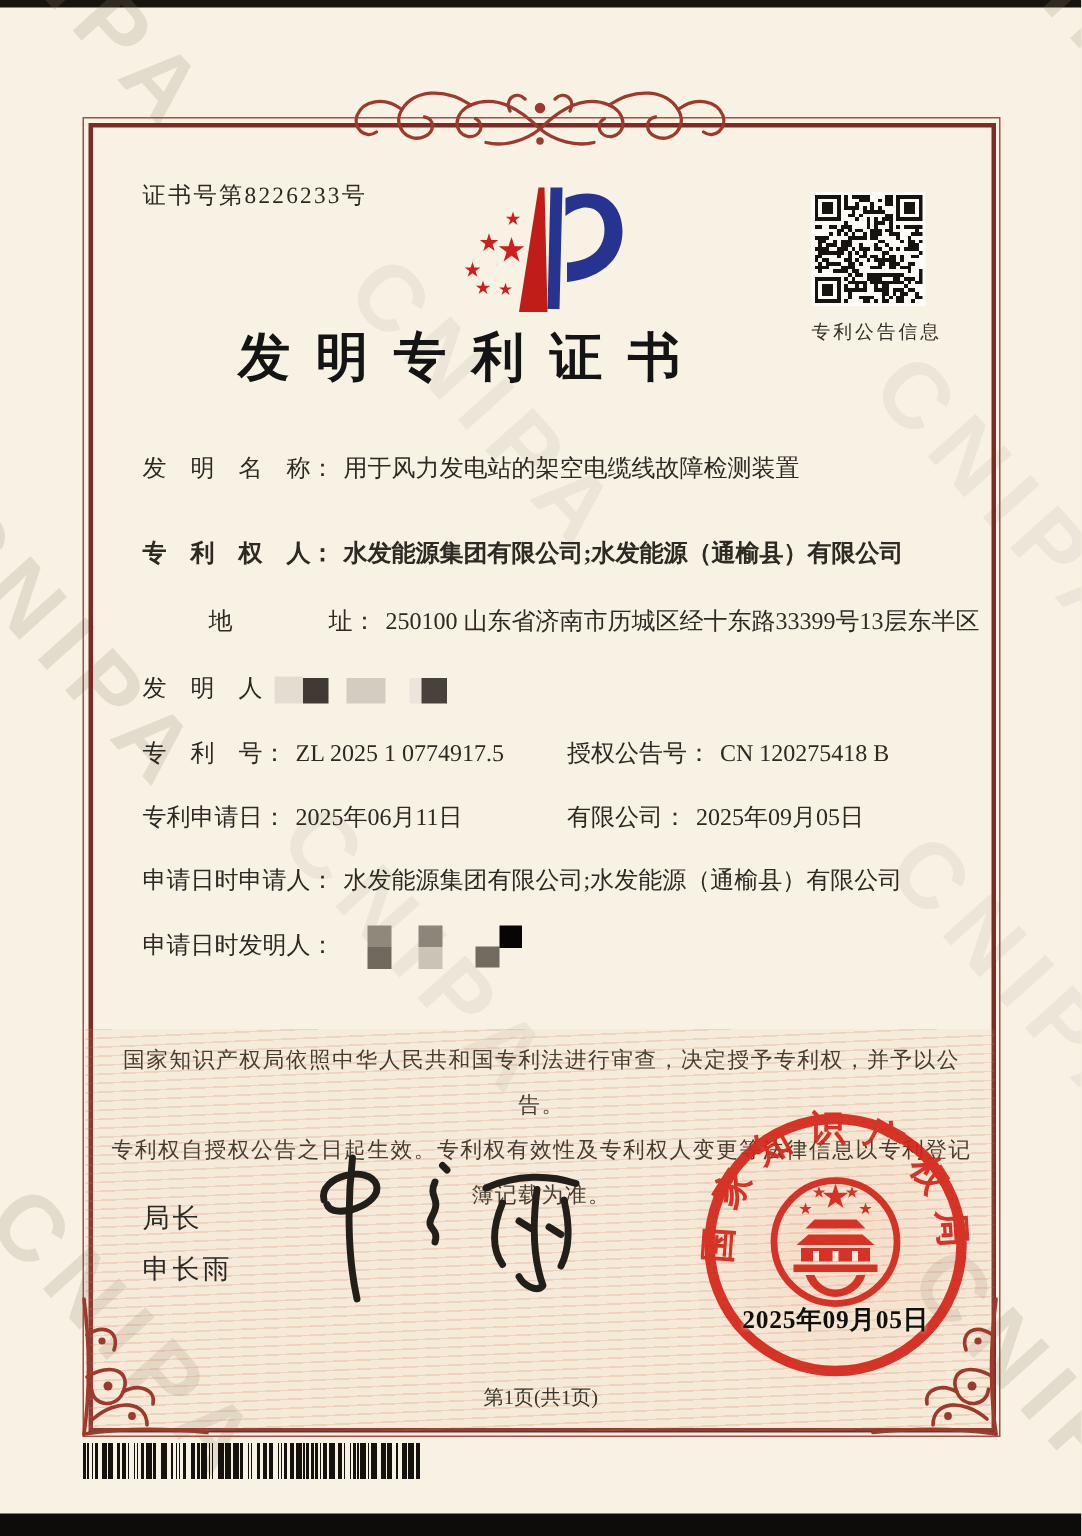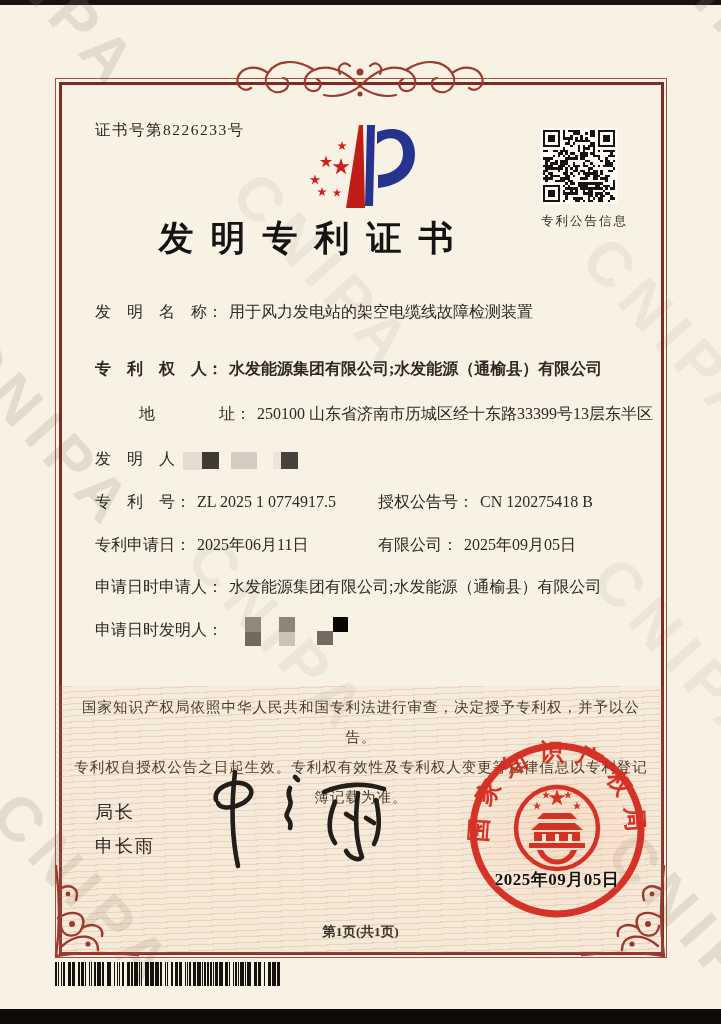--- a/index.html
+++ b/index.html
@@ -54,21 +54,21 @@
                                  rgba(0,0,0,0) 1.1px, rgba(0,0,0,0) 6px),
        linear-gradient(rgba(235,180,148,0.10), rgba(235,180,148,0.14));}
   #seal-glow{left:444px;top:722px;width:230px;height:216px;z-index:1;border-radius:50%;
      background:radial-gradient(circle, rgba(243,160,125,0.20) 0%, rgba(243,160,125,0) 70%);}
 
   #seal{left:467px;top:740px;width:180px;height:180px;z-index:4;}
   #seal-date{left:467px;top:868px;width:180px;text-align:center;z-index:5;
       font-size:17px;font-weight:bold;color:#12100d;letter-spacing:0.5px;
       text-shadow:0 0 3px rgba(250,244,230,0.9);}
 
-  #page-footer{left:0;top:923px;width:721px;text-align:center;font-size:13.5px;color:#3a342a;z-index:3;font-weight:bold;}
+  #page-footer{left:0;top:923px;width:721px;text-align:center;font-size:13.5px;color:#3a342a;z-index:3;}
 
   #barcode{left:55px;top:962px;width:228px;height:24px;}
 
   .flourish{position:absolute;z-index:2;}
 </style>
 </head>
 <body>
 
 <div id="photo">
 

